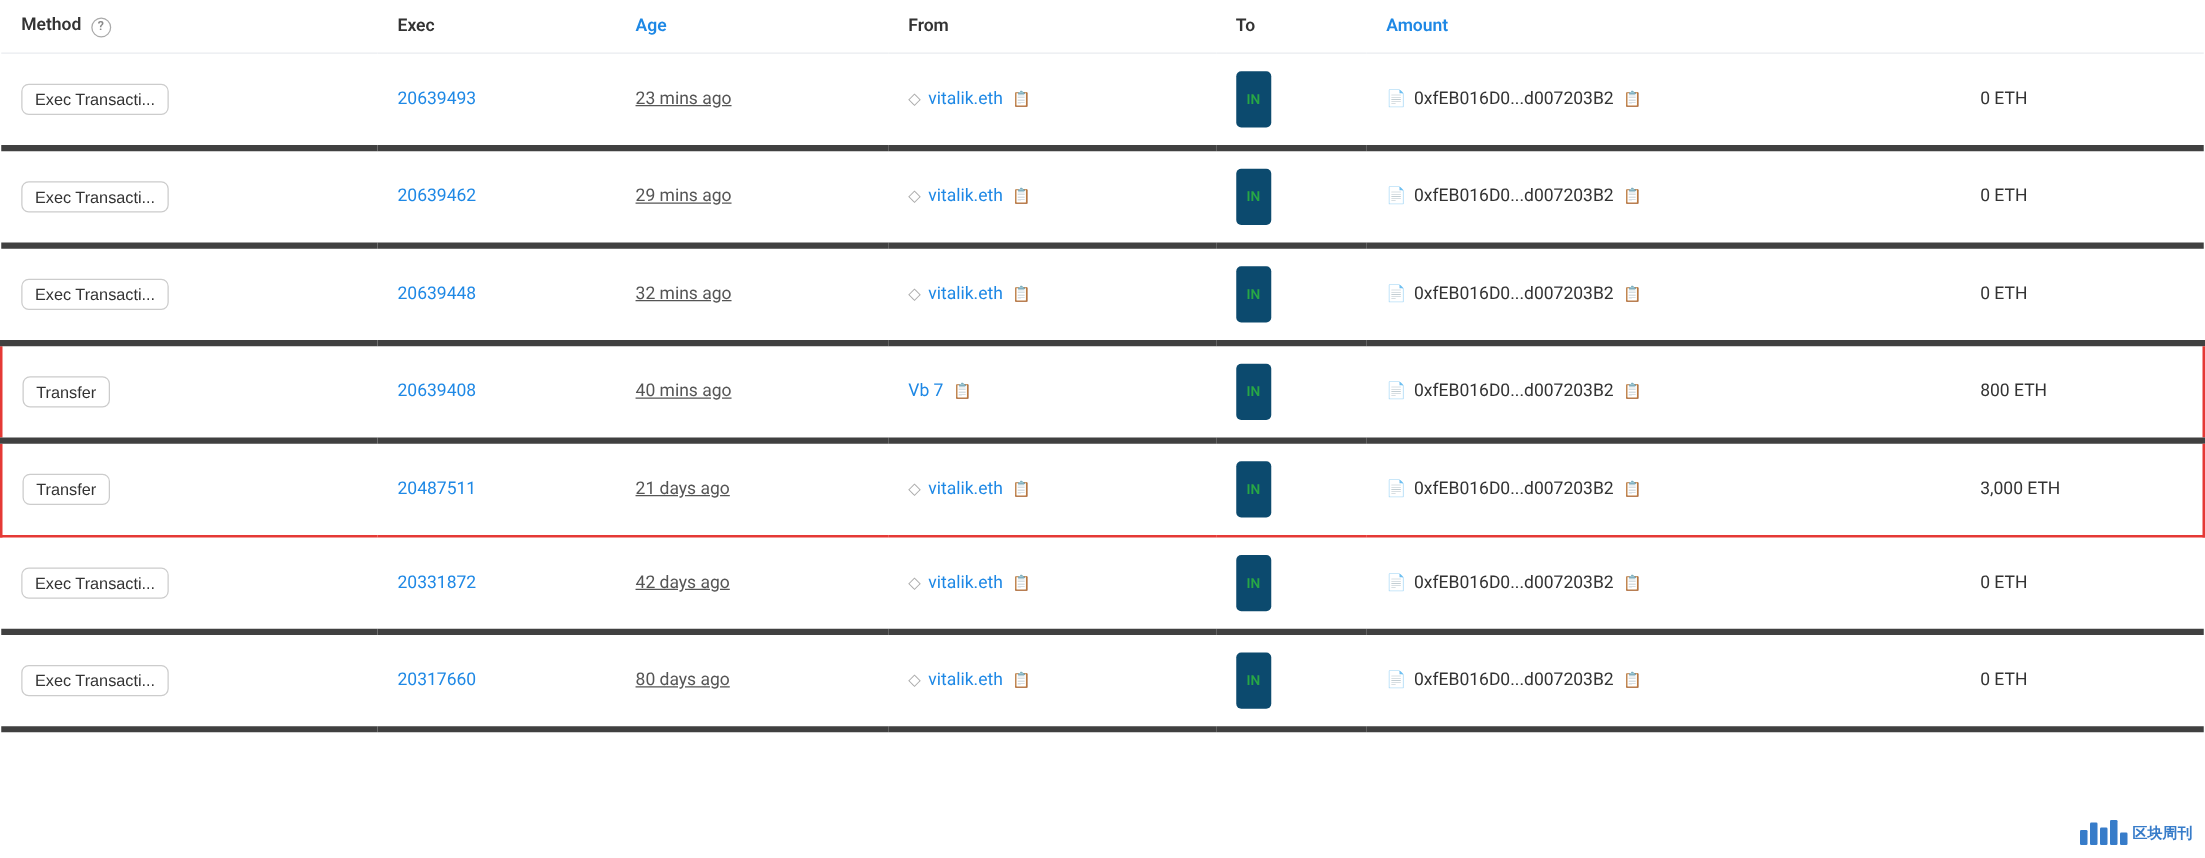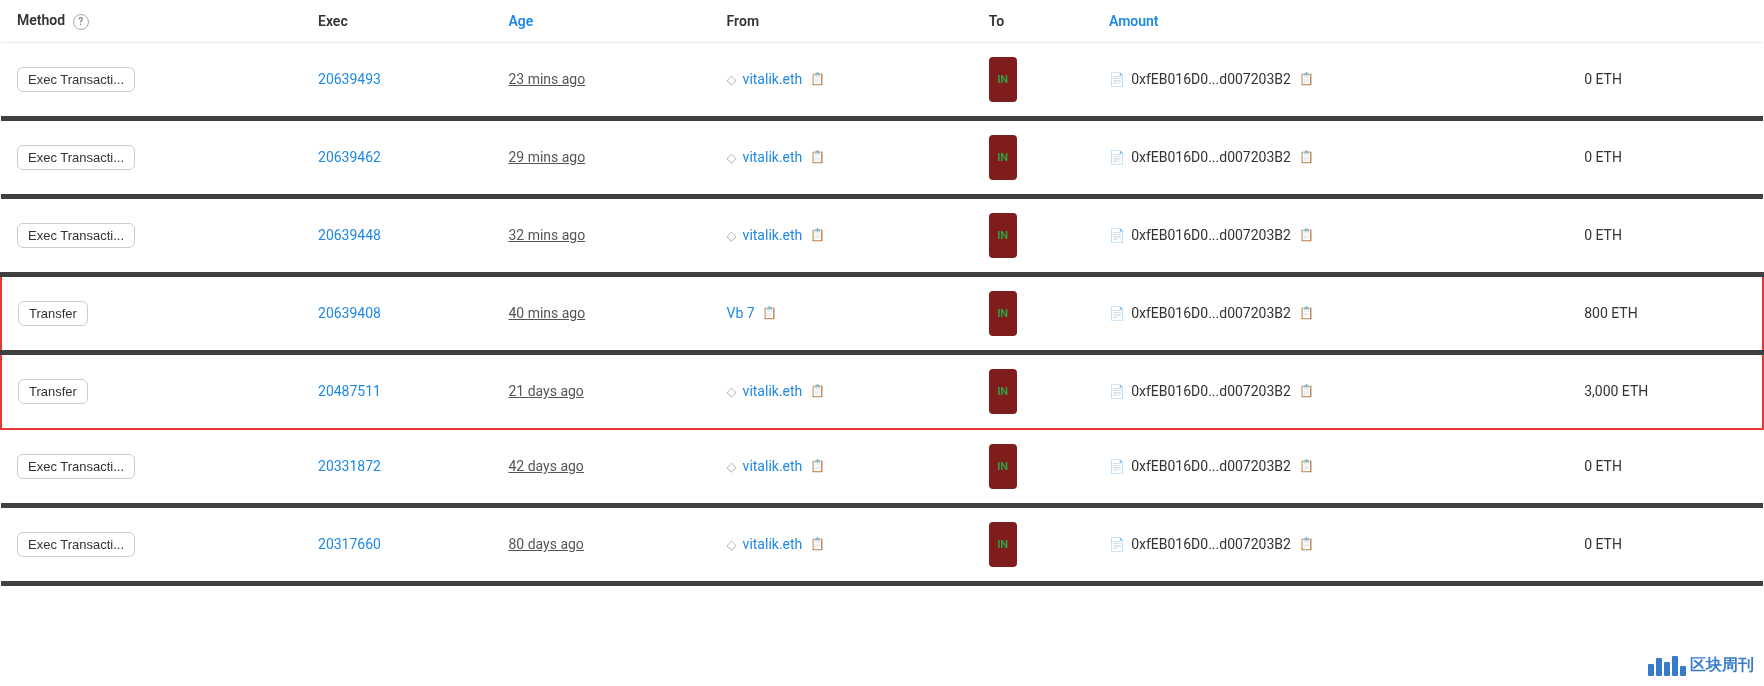--- a/index.html
+++ b/index.html
@@ -70,21 +70,21 @@
     .copy-icon {
       color: #aaa;
       cursor: pointer;
       font-size: 12px;
       margin-left: 2px;
     }
     .in-badge {
       display: inline-flex;
       align-items: center;
       justify-content: center;
-      background: #7f1d1d;
+      background: #0c4a6e;
       color: #28a745;
       border-radius: 4px;
       padding: 16px 6px;
       font-size: 11px;
       font-weight: 600;
       min-width: 28px;
     }
     .to-cell {
       display: flex;
       align-items: center;
@@ -128,21 +128,21 @@
       display: flex;
       align-items: flex-end;
       gap: 2px;
     }
     .watermark-bar {
       background: #1565c0;
       width: 6px;
       border-radius: 1px;
     }
     .watermark-text {
-      font-size: 16px;
+      font-size: 12px;
       font-weight: 700;
       color: #1565c0;
     }
   </style>
 </head>
 <body>
 
 <div class="table-wrapper">
   <table>
     <thead>

